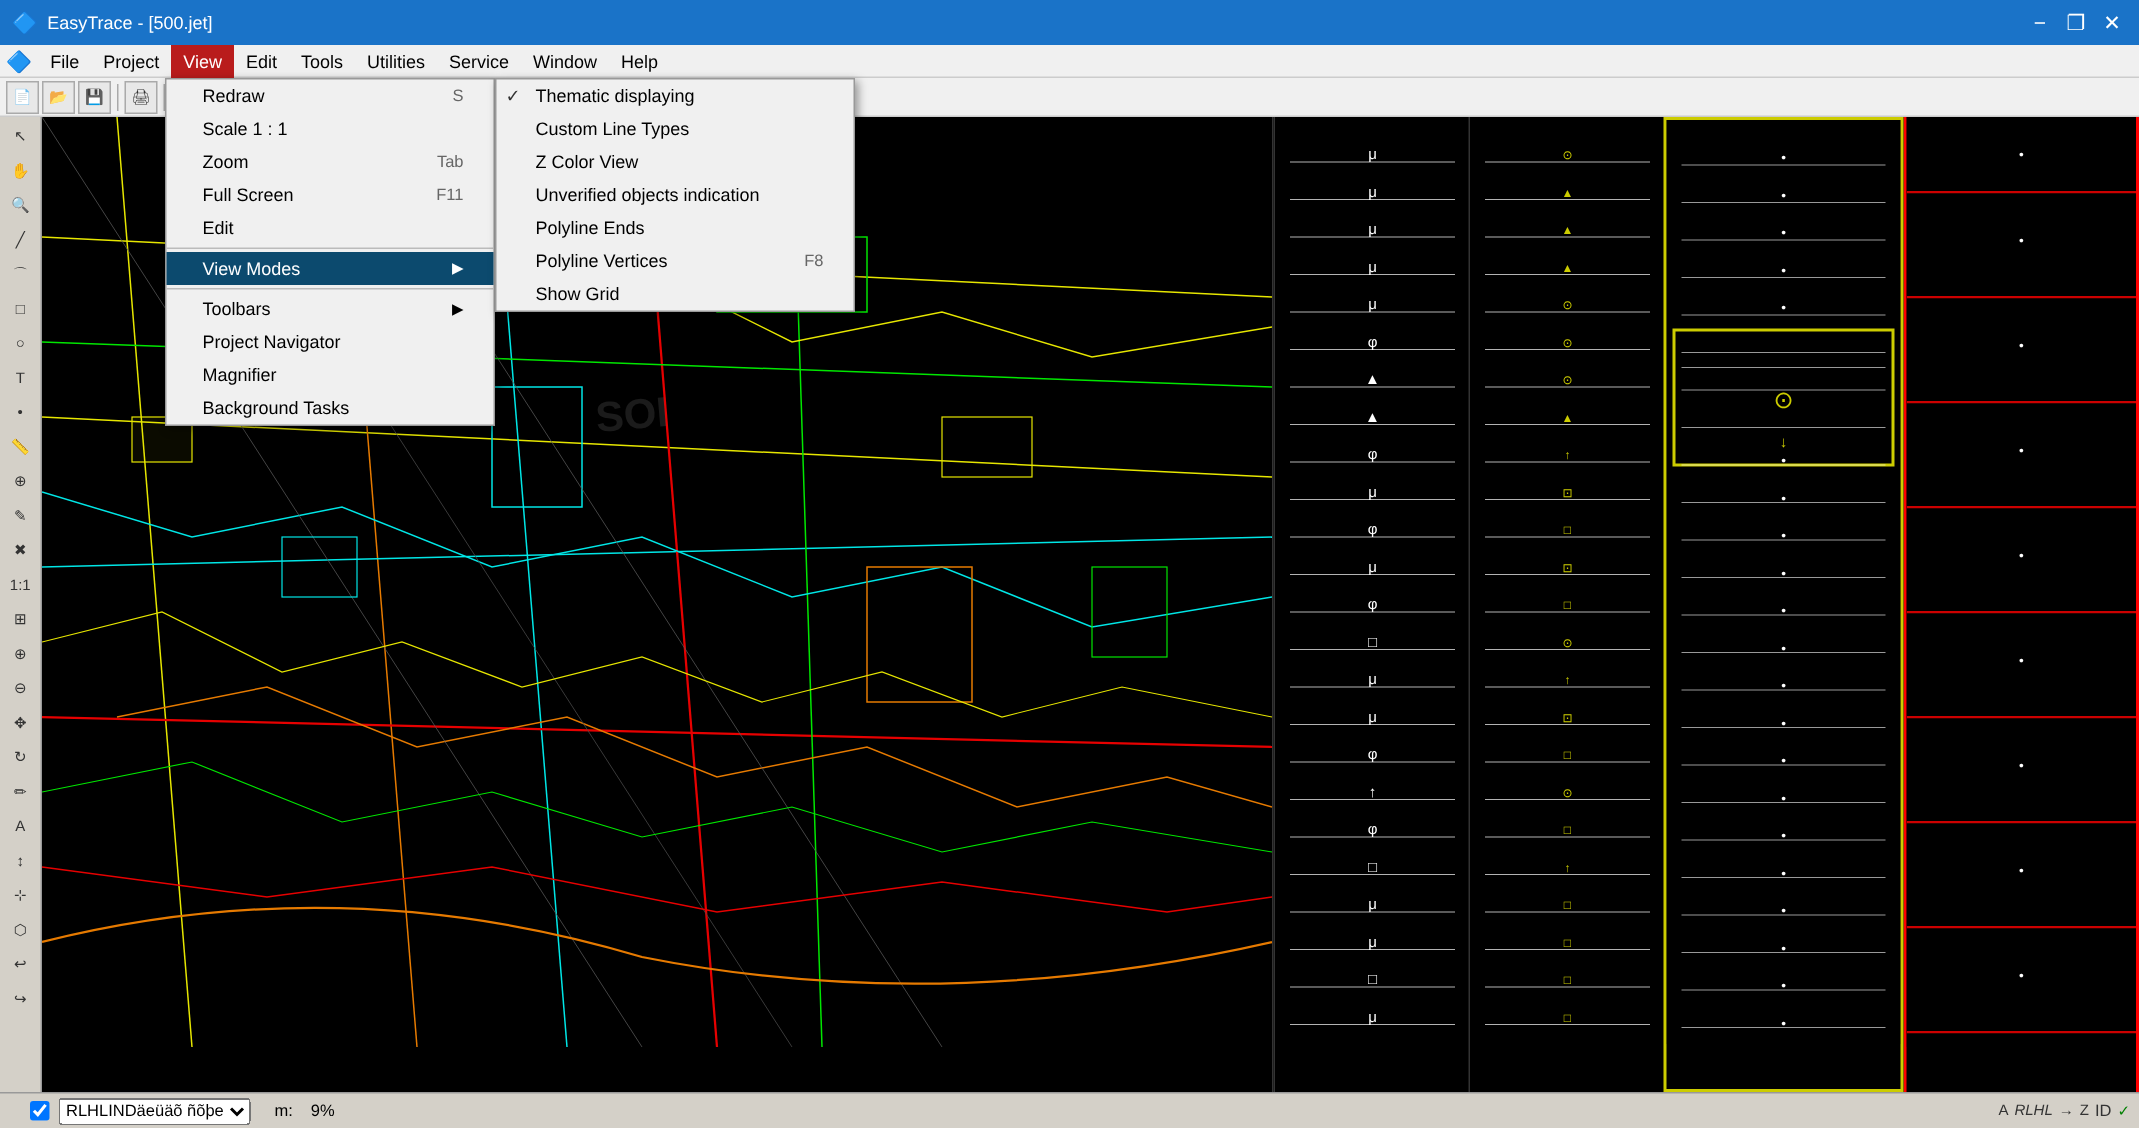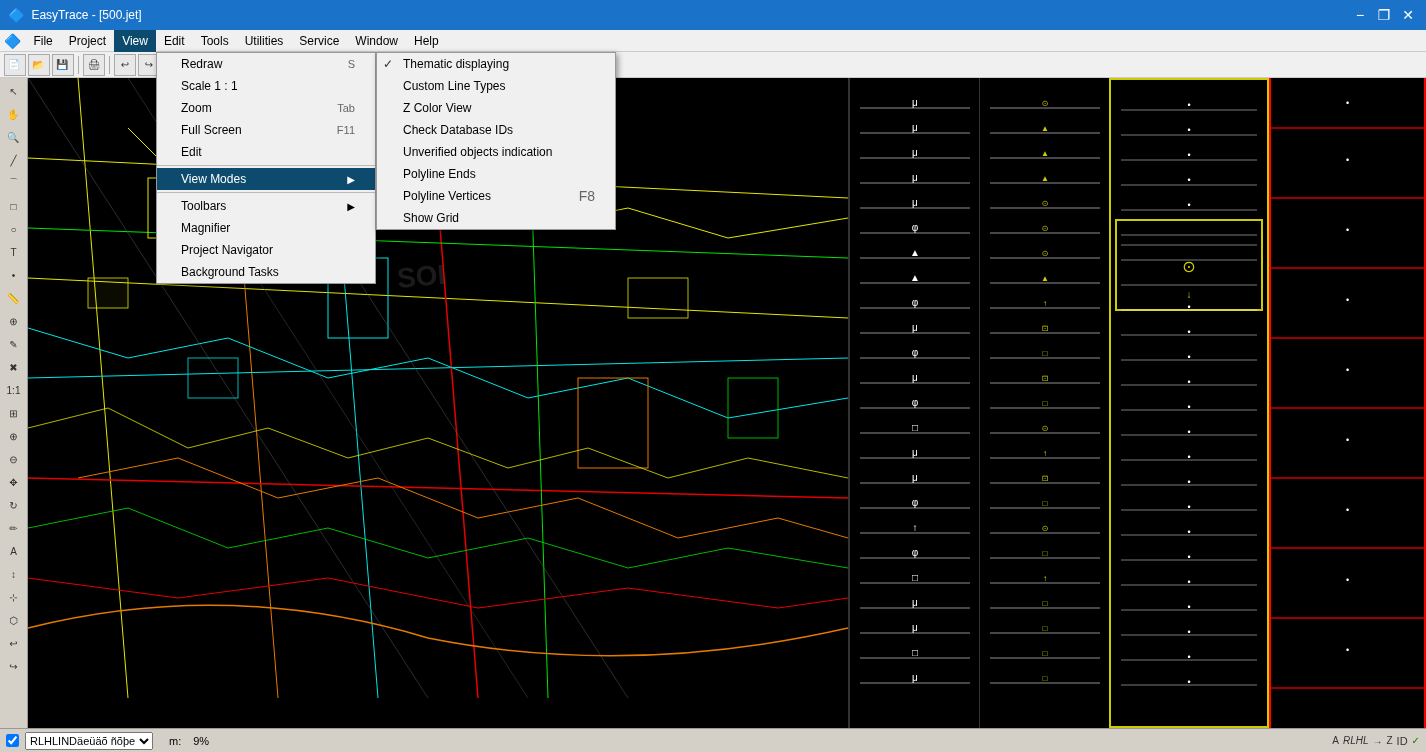--- a/index.html
+++ b/index.html
@@ -58,21 +58,21 @@
     .menu-item {
       padding: 2px 8px;
       cursor: pointer;
       font-size: 12px;
       color: #000;
       height: 22px;
       display: flex;
       align-items: center;
     }
     .menu-item:hover, .menu-item.active {
-      background: #0c4a6e;
+      background: #b91c1c;
       color: #fff;
     }
 
     
     #toolbar-row {
       height: 26px;
       background: #f0f0f0;
       border-bottom: 1px solid #ccc;
       display: flex;
       align-items: center;
@@ -154,38 +154,38 @@
       display: flex;
       align-items: center;
       padding: 0 6px;
       gap: 8px;
       font-size: 11px;
     }
     #status-left {
       display: flex;
       align-items: center;
       gap: 4px;
+      margin-left: 14px;
     }
     #status-right {
       margin-left: auto;
       display: flex;
       align-items: center;
       gap: 4px;
     }
 
     
     #dropdown-overlay {
       position: absolute;
       top: 52px; 
       left: 0;
       right: 0;
       bottom: 0;
       pointer-events: none;
       z-index: 100;
-      margin-left: 46px;
     }
 
     
     #view-menu-dropdown {
       position: absolute;
       top: 0;
       left: 110px;
       width: 220px;
       background: #f0f0f0;
       border: 1px solid #999;
@@ -246,21 +246,21 @@
       position: relative;
     }
     .sub-check {
       position: absolute;
       left: 6px;
       font-size: 12px;
       color: #333;
     }
     .sub-shortcut {
       color: #666;
-      font-size: 14px;
+      font-size: 11px;
     }
   </style>
 </head>
 <body>
 
 <div id="title-bar">
   <div id="title-bar-left">
     <span style="font-size:14px;">🔷</span>
     <span>EasyTrace - [500.jet]</span>
   </div>
@@ -619,43 +619,40 @@
     <div class="dd-item highlighted">
       <span>View Modes</span>
       <span class="dd-arrow">▶</span>
     </div>
     <div class="dd-sep"></div>
     <div class="dd-item">
       <span>Toolbars</span>
       <span class="dd-arrow">▶</span>
     </div>
     <div class="dd-item">
+      <span>Project Navigator</span>
+    </div>
+    <div class="dd-item">
       <span>Magnifier</span>
-    </div>
-    <div class="dd-item">
-      <span>Project Navigator</span>
     </div>
     <div class="dd-item">
       <span>Background Tasks</span>
     </div>
   </div>
 
   <div id="viewmodes-submenu">
     <div class="sub-item">
       <span class="sub-check">✓</span>
       <span>Thematic displaying</span>
     </div>
     <div class="sub-item">
       <span>Custom Line Types</span>
     </div>
     <div class="sub-item">
       <span>Z Color View</span>
-    </div>
-    <div class="sub-item">
-      <span>Check Database IDs</span>
     </div>
     <div class="sub-item">
       <span>Unverified objects indication</span>
     </div>
     <div class="sub-item">
       <span>Polyline Ends</span>
     </div>
     <div class="sub-item">
       <span>Polyline Vertices</span>
       <span class="sub-shortcut">F8</span>

